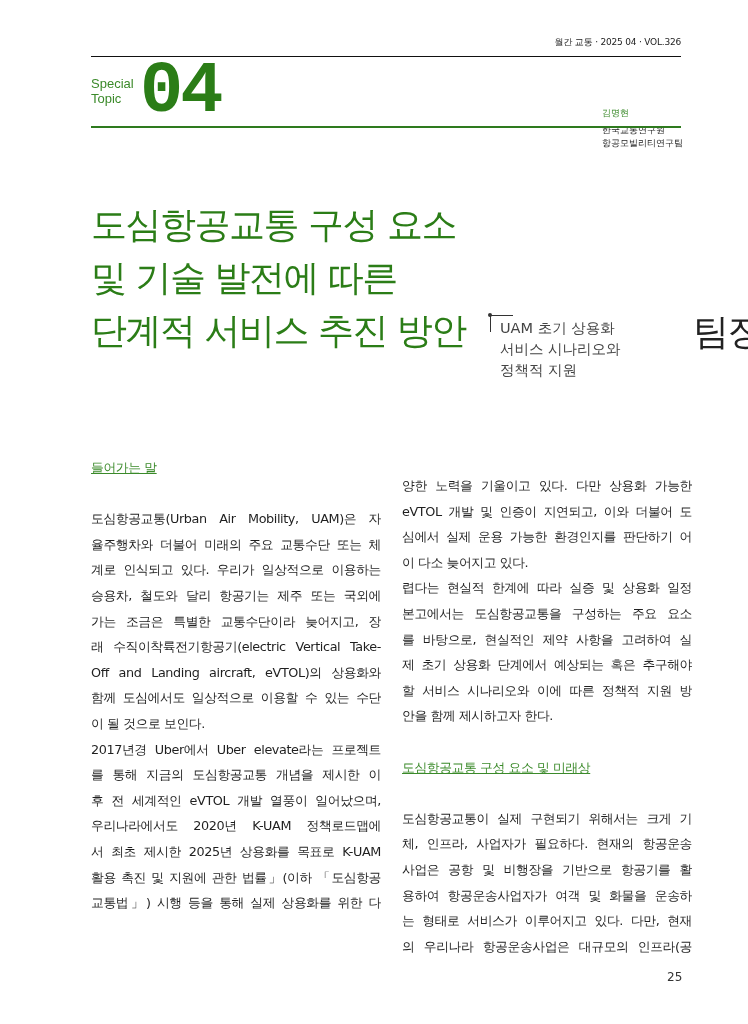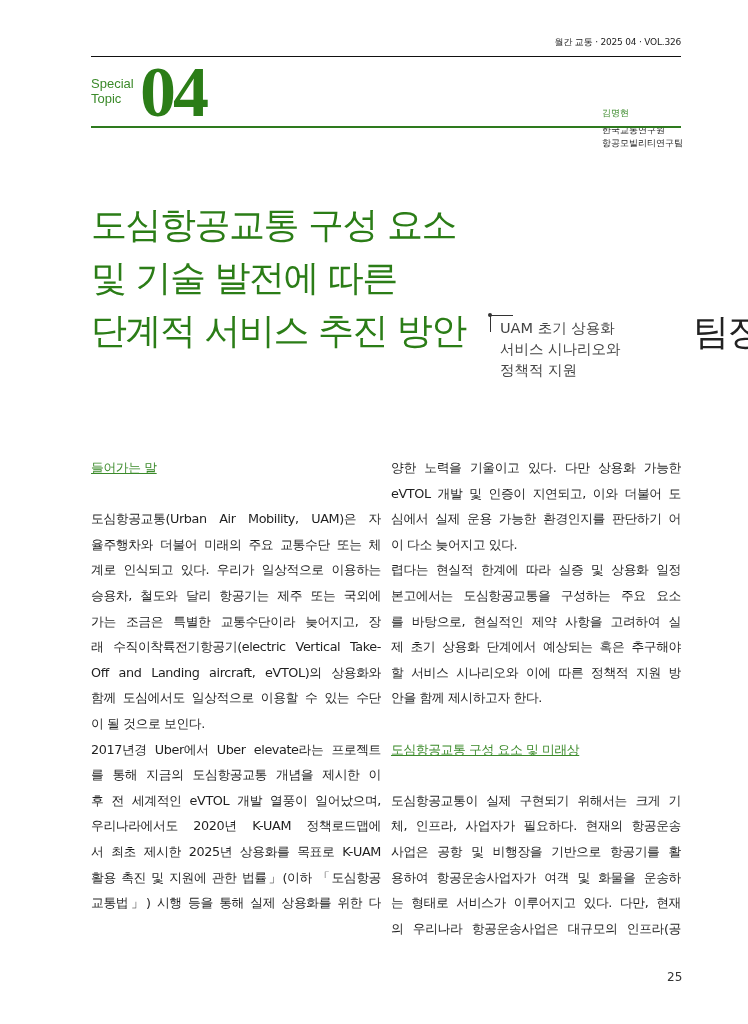--- a/index.html
+++ b/index.html
@@ -2,33 +2,33 @@
 <html><head>
 <meta charset="utf-8">
 <style>
   html, body { margin: 0; padding: 0; background: #ffffff; }
   body { width: 748px; height: 1024px; position: relative; overflow: hidden;
          font-family: "DejaVu Sans", "Liberation Sans", sans-serif; color: #1a1a1a; }
   .masthead { position: absolute; right: 67px; top: 36px; font-size: 9px; color: #222; letter-spacing: -0.2px; white-space: nowrap; }
   .rule-top { position: absolute; left: 91px; top: 56px; width: 590px; height: 1px; background: #111; }
   .rule-green { position: absolute; left: 91px; top: 126px; width: 590px; height: 2px; background: #2e7a1e; }
   .special { position: absolute; left: 91px; top: 76px; font-size: 13px; line-height: 15px; color: #3b8a2a; font-family: "Liberation Sans", sans-serif; }
-  .bignum { position: absolute; left: 140px; top: 52px; font-size: 72px; line-height: 80px; font-weight: bold; color: #2b7d17; font-family: Liberation Serif, serif; letter-spacing: -3px; }
+  .bignum { position: absolute; left: 140px; top: 52px; font-size: 72px; line-height: 80px; font-weight: bold; color: #2b7d17; font-family: Liberation Mono, monospace; letter-spacing: -3px; }
   .author { position: absolute; left: 602px; top: 67px; font-size: 9px; line-height: 13px; white-space: nowrap; margin-top: 40px; }
   .author .name { color: #3b8a2a; }
   .author .title { color: #222; }
   .author .aff { color: #222; display: block; }
   .title { position: absolute; left: 91px; top: 198px; font-size: 36px; line-height: 53px; color: #2b7d17; letter-spacing: -1.5px; }
   .title div { white-space: nowrap; }
   .subtitle-bracket { position: absolute; left: 490px; top: 315px; width: 22px; height: 16px; border-top: 1px solid #333; border-left: 1px solid #333; }
   .subtitle-dot { position: absolute; left: 488px; top: 313px; width: 4px; height: 4px; background: #333; border-radius: 50%; }
   .subtitle { position: absolute; left: 500px; top: 318px; font-size: 14.5px; line-height: 21px; color: #444; white-space: nowrap; }
   .col { position: absolute; top: 455px; width: 290px; font-size: 12.8px; line-height: 25.6px; color: #1f1f1f; letter-spacing: -0.4px; }
   .col.left { left: 91px; }
-  .col.right { left: 391px; }
+  .col.right { left: 402px; margin-top: 18px; }
   .col .line { white-space: nowrap; overflow: hidden; text-align-last: justify; text-align: justify; display: block; }
   .col .line.last { text-align-last: left; }
   .col .heading { color: #3b8a2a; white-space: nowrap; text-decoration: underline; }
   .col .gap { height: 25.6px; }
   .pagenum { position: absolute; left: 667px; top: 970px; font-size: 12px; color: #333; }
 </style>
 </head>
 <body>
 
 <div class="masthead">월간 교통  ·  2025 04  ·  VOL.326</div>

